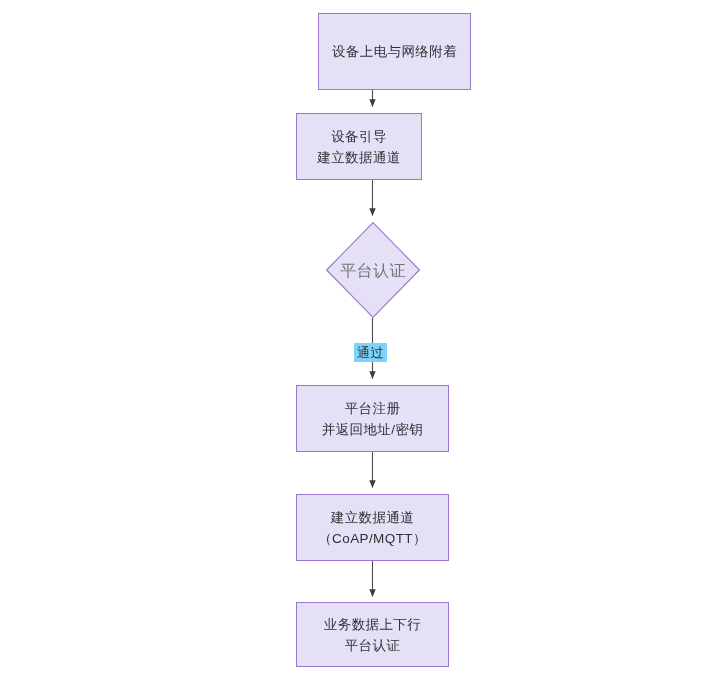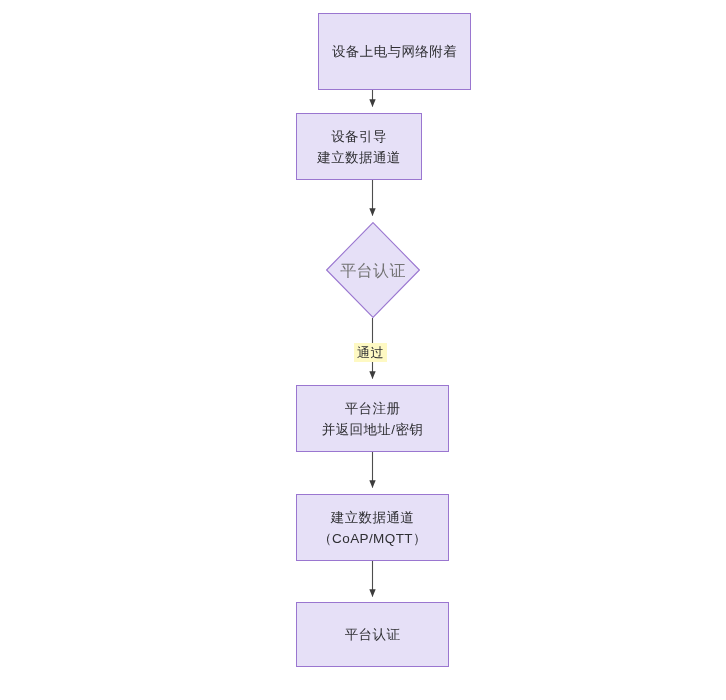--- a/index.html
+++ b/index.html
@@ -66,21 +66,21 @@
     color: #737373;
     font-size: 16px;
     line-height: 21px;
     letter-spacing: 0.4px;
     white-space: nowrap;
     text-align: center;
   }
   .edge-label {
     position: absolute;
     z-index: 3;
-    background: #fef9c3;
+    background: #7dd3fc;
     color: #2f2f33;
     font-size: 13px;
     line-height: 17px;
     letter-spacing: 0.4px;
     padding: 1px 3px;
     white-space: nowrap;
   }
 </style>
 </head>
 <body>
@@ -127,16 +127,17 @@
     <span class="line">平台注册</span>
     <span class="line">并返回地址/密钥</span>
   </div>
 
   <div class="node" style="left:296px; top:494px; width:153px; height:67px;">
     <span class="line">建立数据通道</span>
     <span class="line">（CoAP/MQTT）</span>
   </div>
 
   <div class="node" style="left:296px; top:602px; width:153px; height:65px;">
+    <span class="line">业务数据上下行</span>
     <span class="line">平台认证</span>
   </div>
 
 </div>
 
 </body></html>

